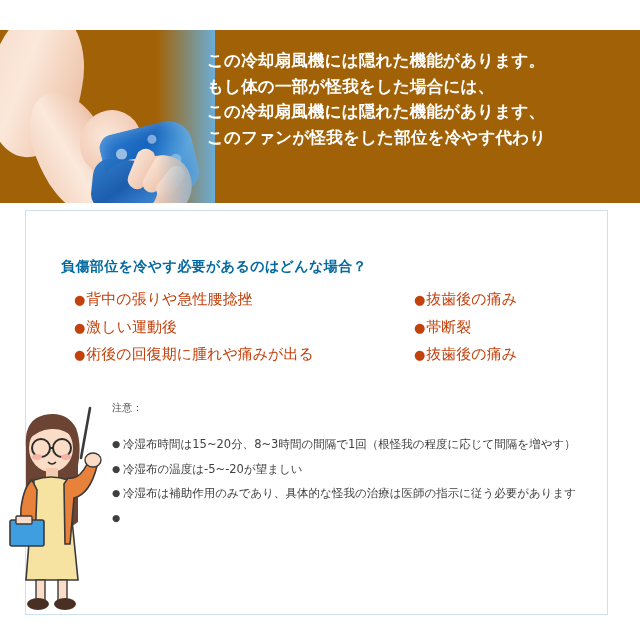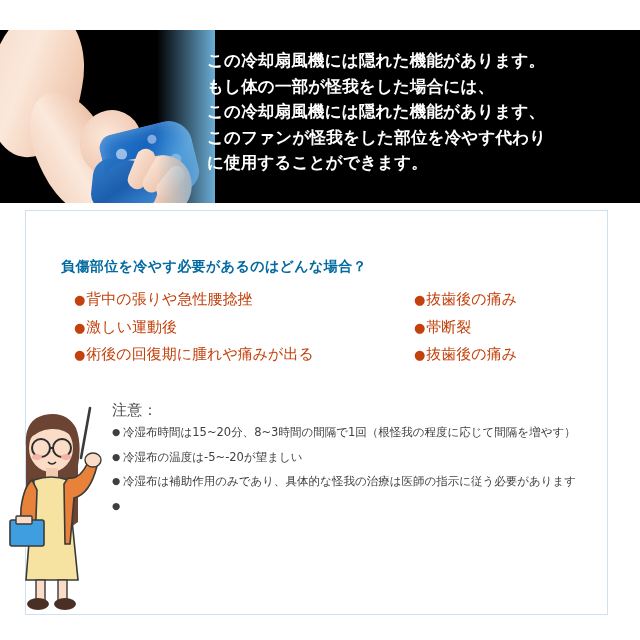--- a/index.html
+++ b/index.html
@@ -15,21 +15,21 @@
     font-family: "DejaVu Sans", "Liberation Sans", sans-serif;
   }
 
   
   #hero-banner {
     position: absolute;
     left: 0;
     top: 30px;
     width: 640px;
     height: 173px;
-    background: #000000;
+    background: #a16207;
     overflow: hidden;
   }
   #hero-photo {
     position: absolute;
     left: 0;
     top: 0;
     width: 215px;
     height: 173px;
     overflow: hidden;
   }
@@ -185,23 +185,23 @@
   .sym-item .dot { font-size: 13px; margin-right: 1px; }
 
   #notes-block {
     position: absolute;
     left: 86px;
     top: 190px;
     width: 470px;
     z-index: 1;
   }
   #notes-title {
-    font-size: 15px;
+    font-size: 10px;
     color: #4b4b4b;
-    margin-bottom: 2px;
+    margin-bottom: 19px;
     letter-spacing: .3px;
   }
   .note-item {
     position: relative;
     font-size: 11.5px;
     color: #3f3f3f;
     line-height: 20.5px;
     padding-left: 11px;
     margin-bottom: 4px;
     text-align: left;
@@ -243,21 +243,20 @@
     <div class="finger f2"></div>
     <div class="finger f3"></div>
     <div class="photo-fade"></div>
   </div>
 
   <div id="hero-text">
     <div>この冷却扇風機には隠れた機能があります。</div>
     <div>もし体の一部が怪我をした場合には、</div>
     <div>この冷却扇風機には隠れた機能があります、</div>
     <div>このファンが怪我をした部位を冷やす代わり</div>
-    <div>に使用することができます。</div>
   </div>
 </div>
 
 <div id="info-card">
 
   <div id="card-title">負傷部位を冷やす必要があるのはどんな場合？</div>
 
   <div id="symptom-list">
     <div class="sym-col" id="sym-col-left">
       <div class="sym-item"><span class="dot">●</span><span>背中の張りや急性腰捻挫</span></div>

